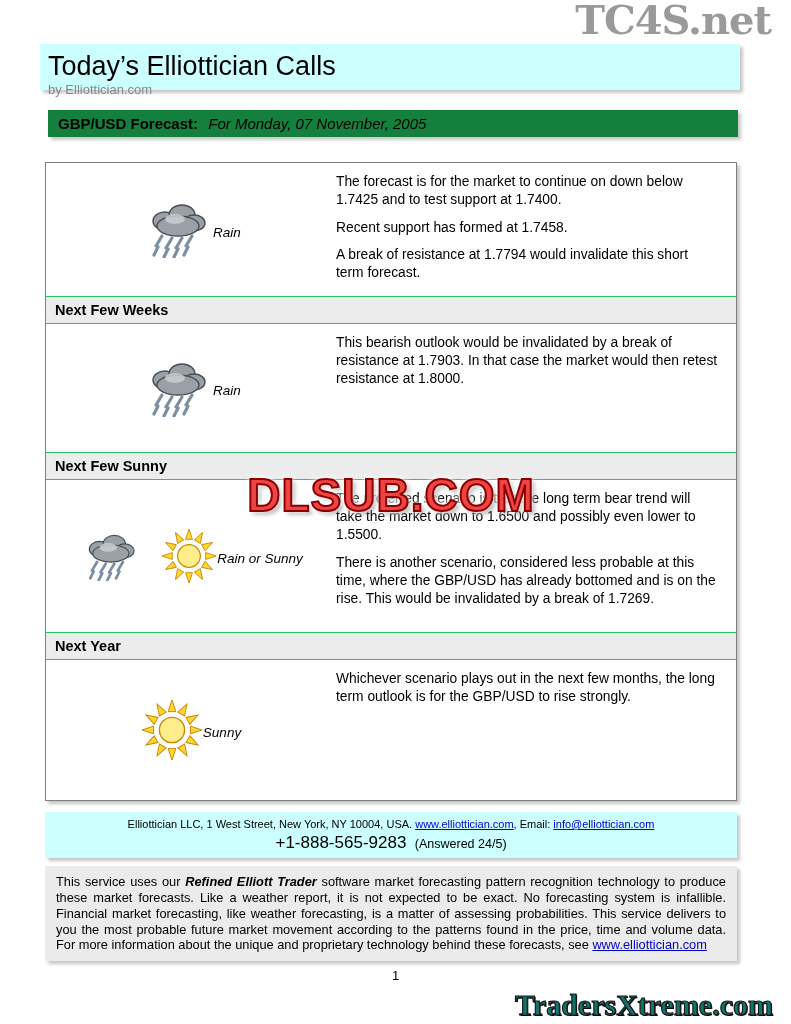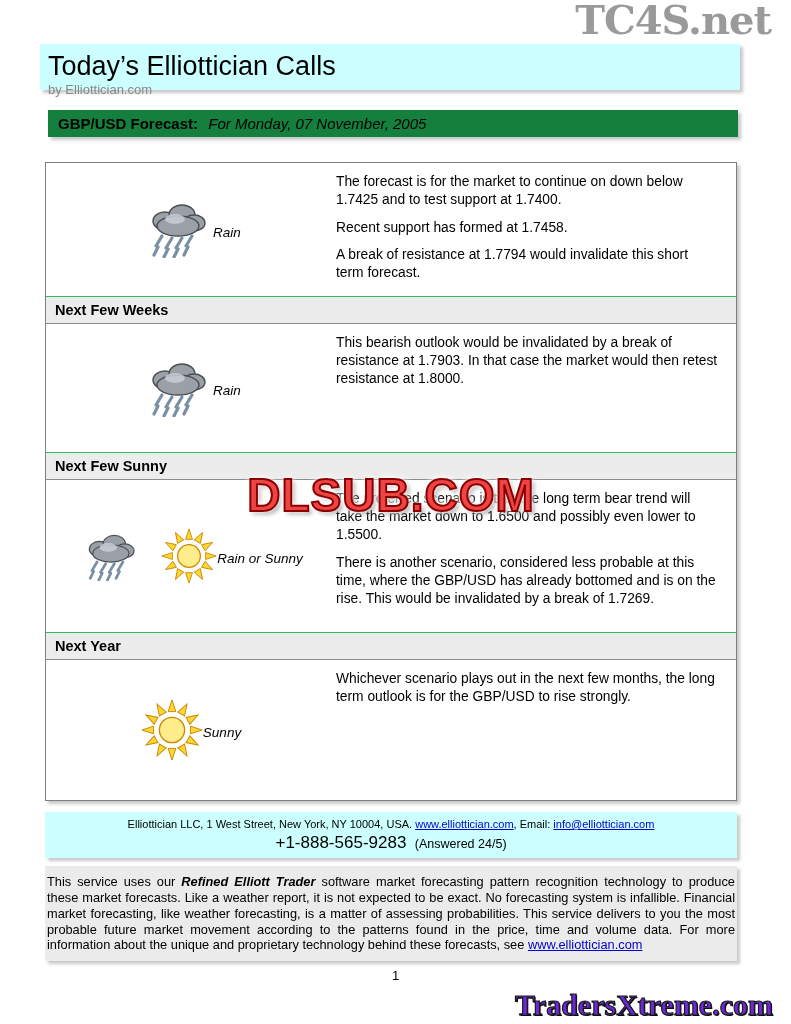--- a/index.html
+++ b/index.html
@@ -53,30 +53,30 @@
   .footer-cyan{position:absolute;top:812px;left:45px;width:692px;box-sizing:border-box;
                background:#ccffff;text-align:center;padding:6px 4px 5px;}
   .address-line{font-size:11px;}
   .phone-line{margin-top:3px;}
   .phone{font-size:17px;}
   .phone-note{font-size:12.5px;margin-left:4px;}
   .lnk{color:#0000cc;text-decoration:underline;cursor:pointer;}
 
   
   .disclaimer{position:absolute;top:866px;left:45px;width:692px;box-sizing:border-box;
-              background:#ebebeb;padding:8px 2px;font-size:12.8px;line-height:1.24;
+              background:#ebebeb;padding:8px 11px;font-size:12.8px;line-height:1.24;
               text-align:justify;}
   .disclaimer p{margin:0;}
   .ret{font-weight:bold;font-style:italic;}
 
   .page-number{position:absolute;top:968px;left:0;width:791px;text-align:center;font-size:13px;}
 
   
   .traders{position:absolute;bottom:2px;right:8px;font-family:"Liberation Serif",serif;
-           font-weight:bold;font-size:30px;color:#6d28d9;-webkit-text-stroke:1.2px #1a1a1a;
+           font-weight:bold;font-size:30px;color:#0f766e;-webkit-text-stroke:1.2px #1a1a1a;
            text-shadow:1px 1px 0 #000;}
 </style>
 </head>
 <body>
 
 <div class="page">
 
   <div class="tc4s">TC4S.net</div>
 
   <div class="title-bar shadow">

